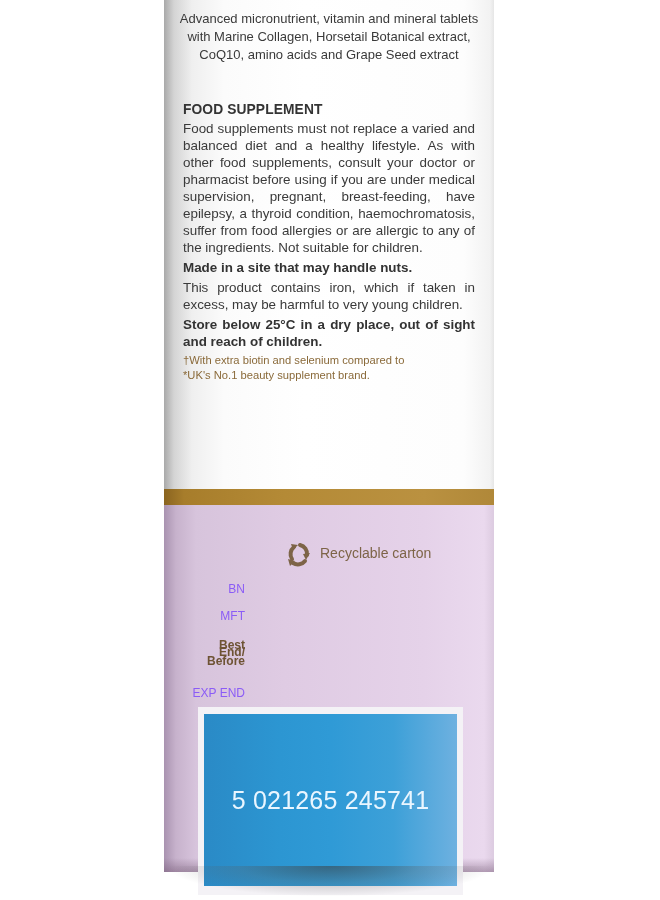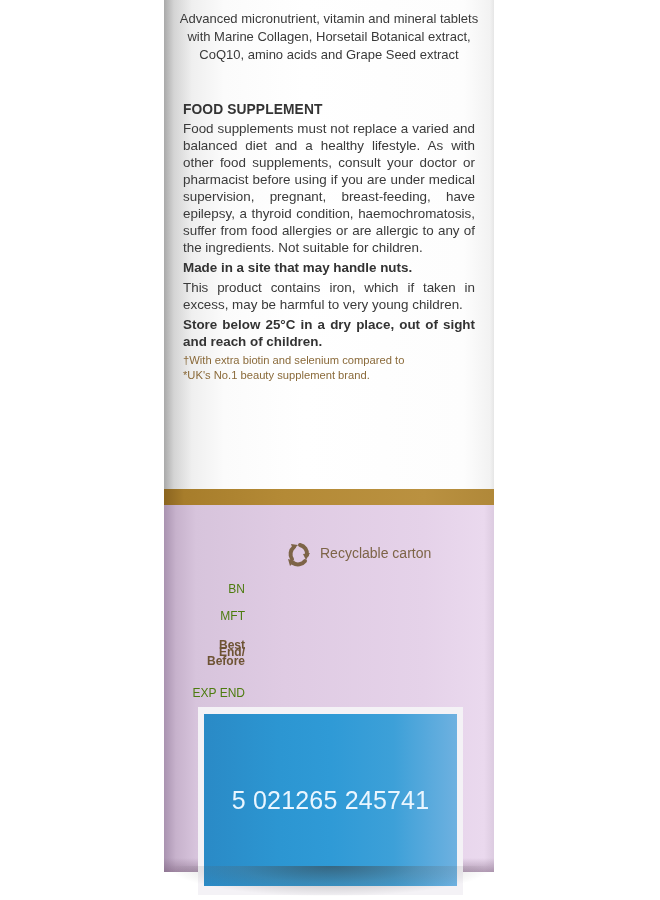--- a/index.html
+++ b/index.html
@@ -47,21 +47,21 @@
     }
     .foot.indent { padding-left: 6px; }
 
     .recycle {
       position: absolute; left: 119px; top: 539px; width: 30px; height: 30px;
     }
     .recycle-label {
       position: absolute; left: 156px; top: 545px; font-size: 14px; color: #7d6447;
     }
     .field-label {
-      position: absolute; right: 249px; text-align: right; font-size: 12px; color: #4d7c0f; line-height: 16px;
+      position: absolute; right: 249px; text-align: right; font-size: 12px; color: #8b5cf6; line-height: 16px;
       font-family: "Liberation Sans", "DejaVu Sans", sans-serif;
     }
     .field-label.bold { font-weight: bold; color: #6e5334; }
 
     .barcode-frame {
       position: absolute; left: 34px; top: 707px; width: 265px; height: 188px;
       background: #f4f2f6; padding: 7px 6px 9px 6px;
     }
     .barcode-inner {
       width: 100%; height: 100%;

